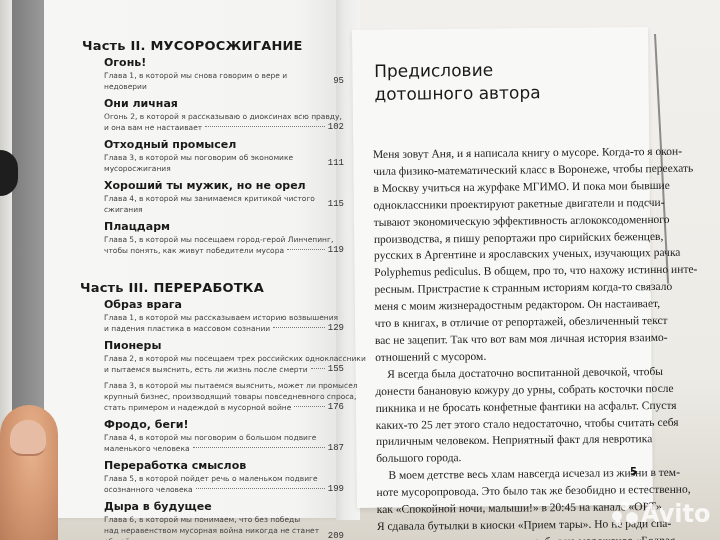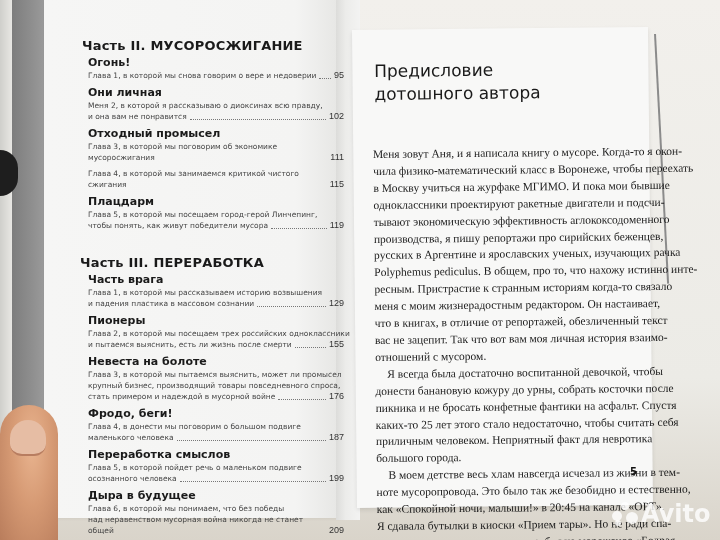--- a/index.html
+++ b/index.html
@@ -50,27 +50,27 @@
     border-radius: 30px 30px 0 0;
   }
   .thumb-nail {
     position: absolute; left: 10px; top: 420px; width: 36px; height: 34px;
     background: #e6bda4; border-radius: 18px 18px 12px 12px;
     border-bottom: 2px solid #b87d60;
   }
   .toc { position: absolute; left: 82px; top: 38px; width: 262px; color: #1a1a1a; }
   .part-title { font-weight: bold; font-size: 13px; margin: 0 0 3px 0; letter-spacing: 0.2px; }
   .part-title.second { margin-top: 24px; margin-left: -2px; }
-  .entry { margin-left: 6px; margin-bottom: 5px; }
+  .entry { margin-left: 22px; margin-bottom: 5px; }
   .entry-title { font-weight: bold; font-size: 11px; line-height: 14px; }
   .entry-desc { font-size: 7.5px; line-height: 11px; color: #444; position: relative; }
   .entry-desc .line { display: block; white-space: nowrap; }
-  .lastline { display: flex; align-items: flex-end; }
+  .lastline { display: flex; align-items: center; }
   .dots { flex: 1; border-bottom: 1px dotted #777; margin: 0 3px 2px 3px; }
-  .pnum { font-family: Liberation Sans, sans-serif; font-size: 9px; color: #333; }
+  .pnum { font-family: Liberation Mono, monospace; font-size: 9px; color: #333; }
 
   .pref { position: absolute; left: 372px; top: 60px; width: 272px; transform: rotate(-0.6deg); transform-origin: top left; }
   .pref-title { font-size: 17px; line-height: 23px; color: #1a1a1a; font-weight: normal; margin: 0 0 40px 2px; }
   .body-text {
     font-family: "Liberation Serif", serif; font-size: 11.5px; line-height: 16.9px; color: #1c1c1c;
   }
   .body-text p { margin: 0; text-align: justify; }
   .body-text .line { display: block; white-space: nowrap; }
   .page-number {
     position: absolute; left: 630px; top: 466px; font-weight: bold; font-size: 10px; color: #111;
@@ -107,41 +107,42 @@
           <span>Глава 1, в которой мы снова говорим о вере и недоверии</span>
           <span class="dots"></span>
           <span class="pnum">95</span>
         </div>
     </div>
   </div>
 
   <div class="entry">
     <div class="entry-title">Они личная</div>
     <div class="entry-desc">
-      <span class="line">Меня 2, в которой я рассказываю о диоксинах всю правду,</span>
-      <div class="lastline">
-          <span>и она вам не понравится</span>
+      <span class="line">Огонь 2, в которой я рассказываю о диоксинах всю правду,</span>
+      <div class="lastline">
+          <span>и она вам не настаивает</span>
           <span class="dots"></span>
           <span class="pnum">102</span>
         </div>
     </div>
   </div>
 
   <div class="entry">
     <div class="entry-title">Отходный промысел</div>
     <div class="entry-desc">
       <div class="lastline">
           <span>Глава 3, в которой мы поговорим об экономике мусоросжигания</span>
           <span class="dots"></span>
           <span class="pnum">111</span>
         </div>
     </div>
   </div>
 
   <div class="entry">
+    <div class="entry-title">Хороший ты мужик, но не орел</div>
     <div class="entry-desc">
       <div class="lastline">
           <span>Глава 4, в которой мы занимаемся критикой чистого сжигания</span>
           <span class="dots"></span>
           <span class="pnum">115</span>
         </div>
     </div>
   </div>
 
   <div class="entry">
@@ -152,21 +153,21 @@
           <span>чтобы понять, как живут победители мусора</span>
           <span class="dots"></span>
           <span class="pnum">119</span>
         </div>
     </div>
   </div>
 
   <div class="part-title second">Часть III. ПЕРЕРАБОТКА</div>
 
   <div class="entry">
-    <div class="entry-title">Часть врага</div>
+    <div class="entry-title">Образ врага</div>
     <div class="entry-desc">
       <span class="line">Глава 1, в которой мы рассказываем историю возвышения</span>
       <div class="lastline">
           <span>и падения пластика в массовом сознании</span>
           <span class="dots"></span>
           <span class="pnum">129</span>
         </div>
     </div>
   </div>
 
@@ -176,36 +177,35 @@
       <span class="line">Глава 2, в которой мы посещаем трех российских одноклассники</span>
       <div class="lastline">
           <span>и пытаемся выяснить, есть ли жизнь после смерти</span>
           <span class="dots"></span>
           <span class="pnum">155</span>
         </div>
     </div>
   </div>
 
   <div class="entry">
-    <div class="entry-title">Невеста на болоте</div>
     <div class="entry-desc">
       <span class="line">Глава 3, в которой мы пытаемся выяснить, может ли промысел</span>
       <span class="line">крупный бизнес, производящий товары повседневного спроса,</span>
       <div class="lastline">
           <span>стать примером и надеждой в мусорной войне</span>
           <span class="dots"></span>
           <span class="pnum">176</span>
         </div>
     </div>
   </div>
 
   <div class="entry">
     <div class="entry-title">Фродо, беги!</div>
     <div class="entry-desc">
-      <span class="line">Глава 4, в донести мы поговорим о большом подвиге</span>
+      <span class="line">Глава 4, в которой мы поговорим о большом подвиге</span>
       <div class="lastline">
           <span>маленького человека</span>
           <span class="dots"></span>
           <span class="pnum">187</span>
         </div>
     </div>
   </div>
 
   <div class="entry">
     <div class="entry-title">Переработка смыслов</div>

